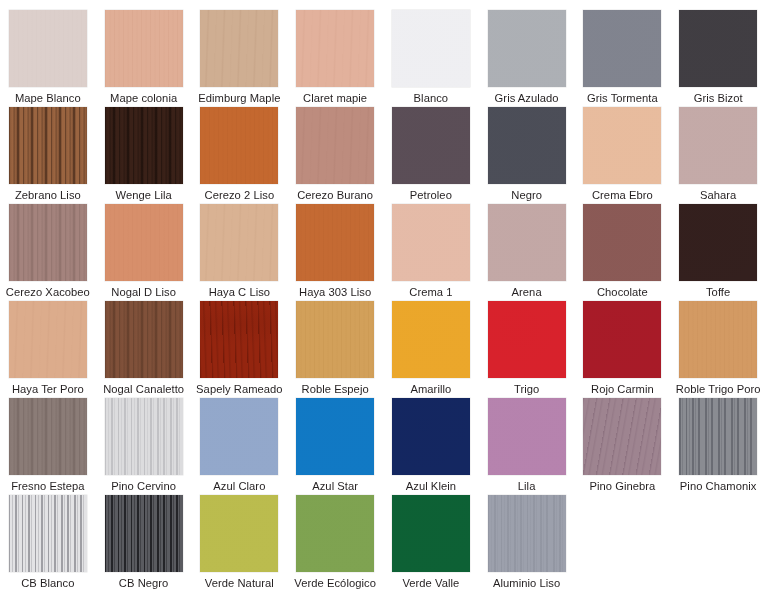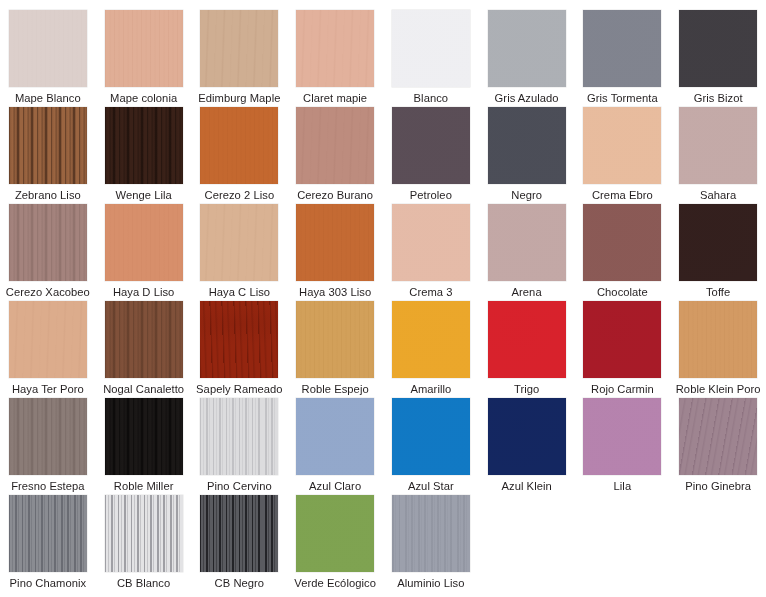--- a/index.html
+++ b/index.html
@@ -153,39 +153,39 @@
     <div class="swatch-cell">
       <div class="swatch-chip" style="background: rgb(164, 131, 125);">
         <div class="grain" style="background: repeating-linear-gradient(90deg, rgba(111, 86, 80, 0.45) 0px, rgba(111, 86, 80, 0.082) 1px, transparent 3px, transparent 4px, rgba(111, 86, 80, 0.204) 5px, transparent 7px, rgba(111, 86, 80, 0.45) 9px, transparent 11px, transparent 14px);"></div>
       </div>
       <div class="swatch-label">Cerezo Xacobeo</div>
     </div>
     <div class="swatch-cell">
       <div class="swatch-chip" style="background: rgb(215, 143, 107);">
         <div class="grain" style="background: repeating-linear-gradient(90deg, rgba(181, 106, 72, 0.125) 0px, transparent 1.5px, transparent 4px, rgba(181, 106, 72, 0.05) 5px, transparent 6.5px, transparent 9px);"></div>
       </div>
-      <div class="swatch-label">Haya D Liso</div>
+      <div class="swatch-label">Nogal D Liso</div>
     </div>
     <div class="swatch-cell">
       <div class="swatch-chip" style="background: rgb(217, 178, 147);">
         <div class="grain" style="background: repeating-linear-gradient(92deg, rgba(182, 141, 109, 0.055) 0px, transparent 2px, transparent 7px, rgba(182, 141, 109, 0.133) 8.5px, transparent 10px, transparent 16px);"></div>
       </div>
       <div class="swatch-label">Haya C Liso</div>
     </div>
     <div class="swatch-cell">
       <div class="swatch-chip" style="background: rgb(196, 106, 51);">
         <div class="grain" style="background: repeating-linear-gradient(90deg, rgba(157, 78, 31, 0.145) 0px, transparent 1.5px, transparent 4px, rgba(157, 78, 31, 0.06) 5px, transparent 6.5px, transparent 9px);"></div>
       </div>
       <div class="swatch-label">Haya 303 Liso</div>
     </div>
     <div class="swatch-cell">
       <div class="swatch-chip" style="background: rgb(229, 187, 168);">
         <div class="grain" style="background: radial-gradient(140% 140% at 40% 35%, rgba(212, 166, 148, 0.024) 0%, transparent 75%);"></div>
       </div>
-      <div class="swatch-label">Crema 3</div>
+      <div class="swatch-label">Crema 1</div>
     </div>
     <div class="swatch-cell">
       <div class="swatch-chip" style="background: rgb(195, 168, 166);">
         <div class="grain" style="background: radial-gradient(140% 140% at 40% 35%, rgba(176, 147, 146, 0.024) 0%, transparent 75%);"></div>
       </div>
       <div class="swatch-label">Arena</div>
     </div>
     <div class="swatch-cell">
       <div class="swatch-chip" style="background: rgb(139, 90, 86);">
         <div class="grain" style="background: radial-gradient(140% 140% at 40% 35%, rgba(116, 71, 67, 0.04) 0%, transparent 75%);"></div>
@@ -237,35 +237,29 @@
     <div class="swatch-cell">
       <div class="swatch-chip" style="background: rgb(168, 27, 40);">
         <div class="grain" style="background: radial-gradient(140% 140% at 40% 35%, rgba(149, 18, 29, 0.024) 0%, transparent 75%);"></div>
       </div>
       <div class="swatch-label">Rojo Carmin</div>
     </div>
     <div class="swatch-cell">
       <div class="swatch-chip" style="background: rgb(211, 154, 99);">
         <div class="grain" style="background: repeating-linear-gradient(90deg, rgba(174, 116, 64, 0.153) 0px, transparent 1.5px, transparent 4px, rgba(174, 116, 64, 0.063) 5px, transparent 6.5px, transparent 9px);"></div>
       </div>
-      <div class="swatch-label">Roble Klein Poro</div>
+      <div class="swatch-label">Roble Trigo Poro</div>
     </div>
     <div class="swatch-cell">
       <div class="swatch-chip" style="background: rgb(139, 124, 119);">
         <div class="grain" style="background: repeating-linear-gradient(90deg, rgba(94, 79, 75, 0.45) 0px, rgba(94, 79, 75, 0.082) 1px, transparent 3px, transparent 4px, rgba(94, 79, 75, 0.204) 5px, transparent 7px, rgba(94, 79, 75, 0.45) 9px, transparent 11px, transparent 14px);"></div>
       </div>
       <div class="swatch-label">Fresno Estepa</div>
     </div>
     <div class="swatch-cell">
-      <div class="swatch-chip" style="background: rgb(27, 24, 23);">
-        <div class="grain" style="background: repeating-linear-gradient(90deg, rgba(0, 0, 0, 0.7) 0px, rgba(0, 0, 0, 0.125) 1px, transparent 3px, transparent 4px, rgba(0, 0, 0, 0.314) 5px, transparent 7px, rgba(0, 0, 0, 0.7) 9px, transparent 11px, transparent 14px);"></div>
-      </div>
-      <div class="swatch-label">Roble Miller</div>
-    </div>
-    <div class="swatch-cell">
       <div class="swatch-chip" style="background: rgb(220, 220, 222);">
         <div class="grain" style="background: repeating-linear-gradient(90deg, rgba(182, 182, 186, 0.7) 0px, rgba(182, 182, 186, 0.7) 1.5px, transparent 1.5px, transparent 3px, rgba(182, 182, 186, 0.314) 3px, rgba(182, 182, 186, 0.314) 4px, transparent 4px, transparent 6.5px);"></div>
       </div>
       <div class="swatch-label">Pino Cervino</div>
     </div>
     <div class="swatch-cell">
       <div class="swatch-chip" style="background: rgb(147, 168, 203);">
         <div class="grain" style="background: radial-gradient(140% 140% at 40% 35%, rgba(128, 150, 188, 0.024) 0%, transparent 75%);"></div>
       </div>
       <div class="swatch-label">Azul Claro</div>
@@ -306,24 +300,36 @@
       </div>
       <div class="swatch-label">CB Blanco</div>
     </div>
     <div class="swatch-cell">
       <div class="swatch-chip" style="background: rgb(90, 91, 96);">
         <div class="grain" style="background: repeating-linear-gradient(90deg, rgba(26, 26, 30, 0.85) 0px, rgba(26, 26, 30, 0.85) 1.5px, transparent 1.5px, transparent 3px, rgba(26, 26, 30, 0.384) 3px, rgba(26, 26, 30, 0.384) 4px, transparent 4px, transparent 6.5px);"></div>
       </div>
       <div class="swatch-label">CB Negro</div>
     </div>
     <div class="swatch-cell">
+      <div class="swatch-chip" style="background: rgb(187, 188, 78);">
+        <div class="grain" style="background: radial-gradient(140% 140% at 40% 35%, rgba(169, 170, 60, 0.02) 0%, transparent 75%);"></div>
+      </div>
+      <div class="swatch-label">Verde Natural</div>
+    </div>
+    <div class="swatch-cell">
       <div class="swatch-chip" style="background: rgb(127, 163, 81);">
         <div class="grain" style="background: radial-gradient(140% 140% at 40% 35%, rgba(109, 145, 64, 0.024) 0%, transparent 75%);"></div>
       </div>
       <div class="swatch-label">Verde Ecólogico</div>
+    </div>
+    <div class="swatch-cell">
+      <div class="swatch-chip" style="background: rgb(13, 97, 53);">
+        <div class="grain" style="background: radial-gradient(140% 140% at 40% 35%, rgba(4, 79, 40, 0.024) 0%, transparent 75%);"></div>
+      </div>
+      <div class="swatch-label">Verde Valle</div>
     </div>
     <div class="swatch-cell">
       <div class="swatch-chip" style="background: rgb(156, 160, 172);">
         <div class="grain" style="background: repeating-linear-gradient(90deg, rgba(135, 139, 151, 0.45) 0px, rgba(135, 139, 151, 0.45) 1.5px, transparent 1.5px, transparent 3px, rgba(135, 139, 151, 0.204) 3px, rgba(135, 139, 151, 0.204) 4px, transparent 4px, transparent 6.5px);"></div>
       </div>
       <div class="swatch-label">Aluminio Liso</div>
     </div>
   </div>
 
 </body></html>

